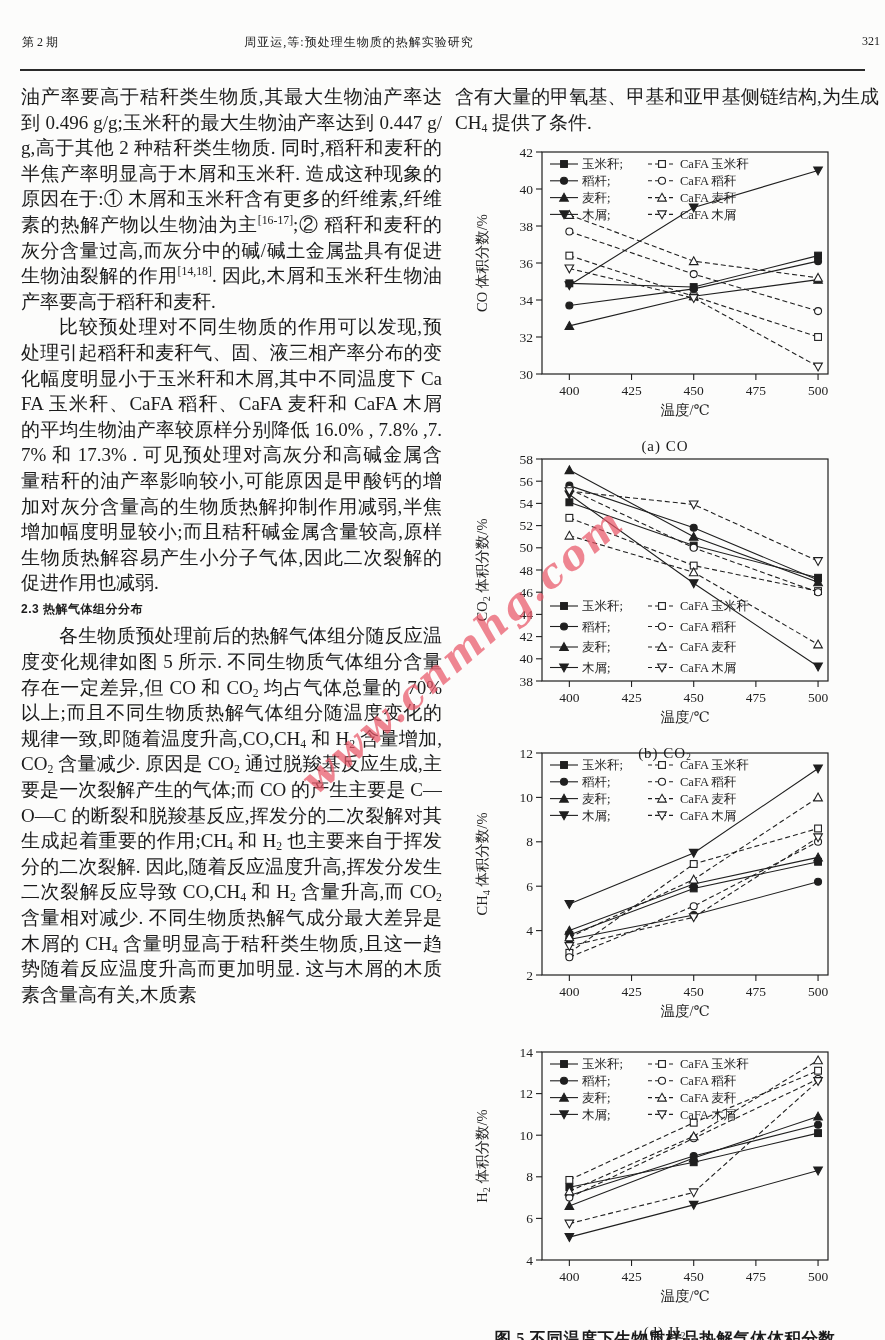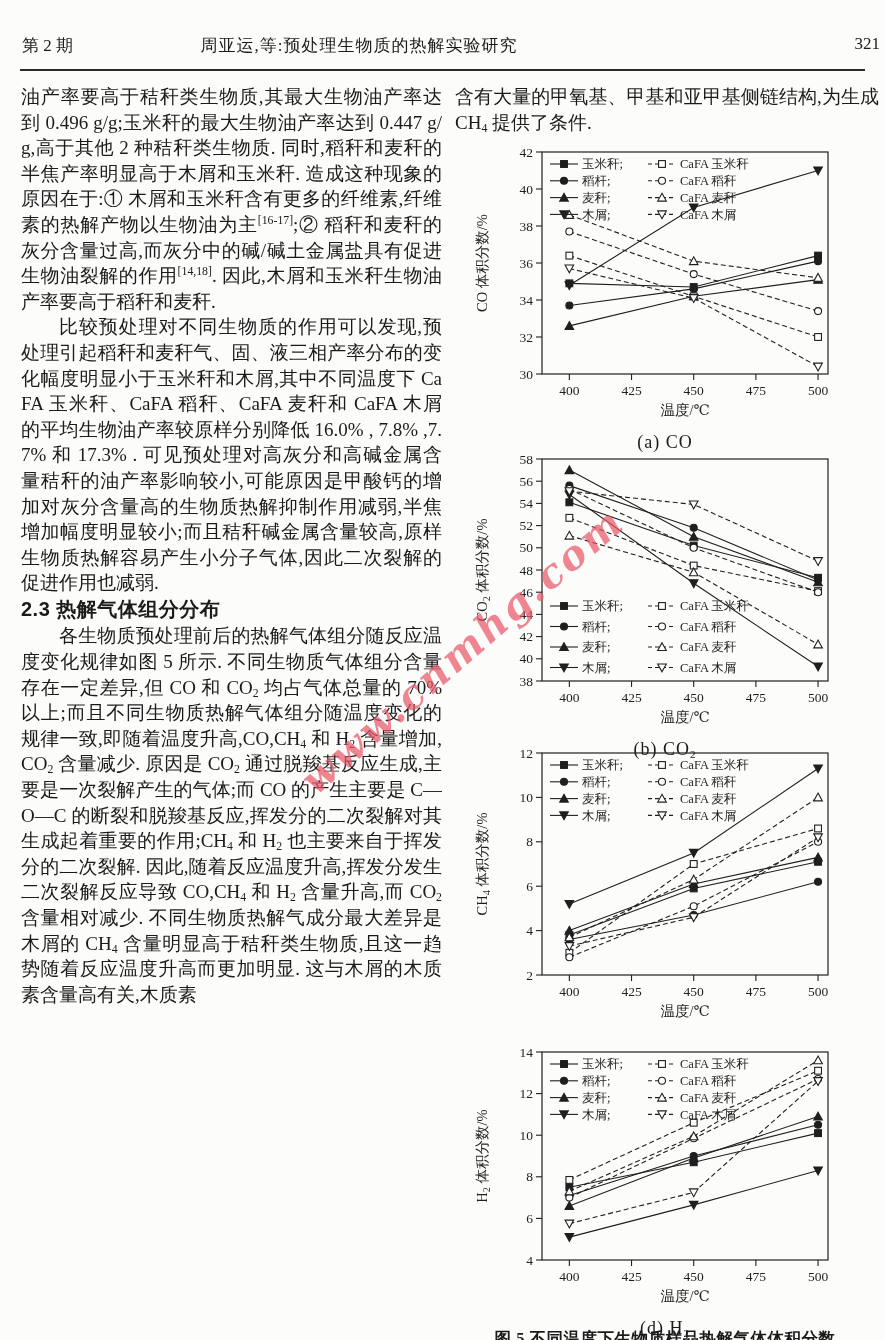--- a/index.html
+++ b/index.html
@@ -1,46 +1,46 @@
 <!DOCTYPE html>
 <html><head>
 <meta charset="utf-8">
 <style>
   html,body{margin:0;padding:0;}
   body{
     width:885px;height:1340px;position:relative;overflow:hidden;
     background:#fcfcfb;color:#1b1b1b;
     font-family:"Liberation Serif","DejaVu Serif",serif;
   }
-  .hdr{position:absolute;top:34px;font-size:17px;}
+  .hdr{position:absolute;top:34px;font-size:12px;}
   .hdr-issue{left:22px;}
   .hdr-title{left:0;width:718px;text-align:center;letter-spacing:1px;}
   .hdr-page{right:5px;}
   .hdr-rule{position:absolute;top:69px;left:20px;width:845px;height:2px;background:#2a2a2a;}
   .col-left{
     position:absolute;left:21px;top:84px;width:421px;height:1260px;overflow:hidden;
     font-size:19px;line-height:25.6px;text-align:justify;word-break:break-all;
   }
   .col-left p{margin:0;}
   .col-left p.indent{text-indent:2em;}
   .section-heading{
     font-family:"Liberation Sans","DejaVu Sans",sans-serif;
-    font-weight:bold;font-size:20px;letter-spacing:.5px;margin:1px 0;
+    font-weight:bold;font-size:12px;letter-spacing:.5px;margin:1px 0;
   }
   sub,sup{font-size:62%;line-height:0;}
   sup{vertical-align:super;}
   sub{vertical-align:-0.25em;}
   .col-right-text{
     position:absolute;left:455px;top:84px;width:424px;
     font-size:19px;line-height:25.6px;text-align:justify;word-break:break-all;
   }
   .col-right-text p{margin:0;}
   .figure{position:absolute;left:450px;width:430px;}
   .chart-caption{
-    width:430px;text-align:center;font-size:18px;letter-spacing:1px;margin-top:0;
+    width:430px;text-align:center;font-size:15px;letter-spacing:1px;margin-top:6px;
   }
   .fig5-caption{
     position:absolute;left:450px;top:1328px;width:430px;text-align:center;
     font-weight:bold;font-size:16.5px;letter-spacing:.5px;white-space:nowrap;
   }
   .watermark{
     position:absolute;left:462px;top:650px;z-index:9;pointer-events:none;
     transform:translate(-50%,-50%) rotate(-41deg);
     font-family:"DejaVu Serif","Liberation Serif",serif;
     font-style:italic;font-weight:bold;font-size:40px;letter-spacing:3px;

